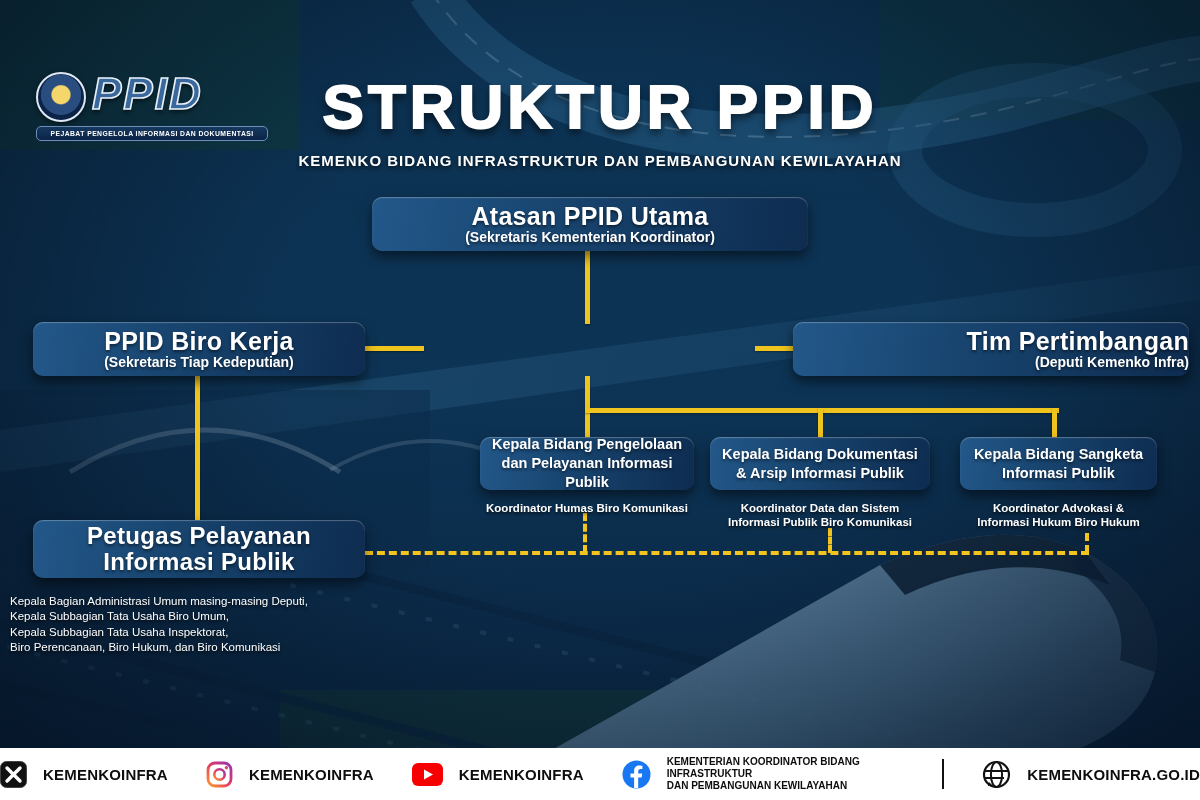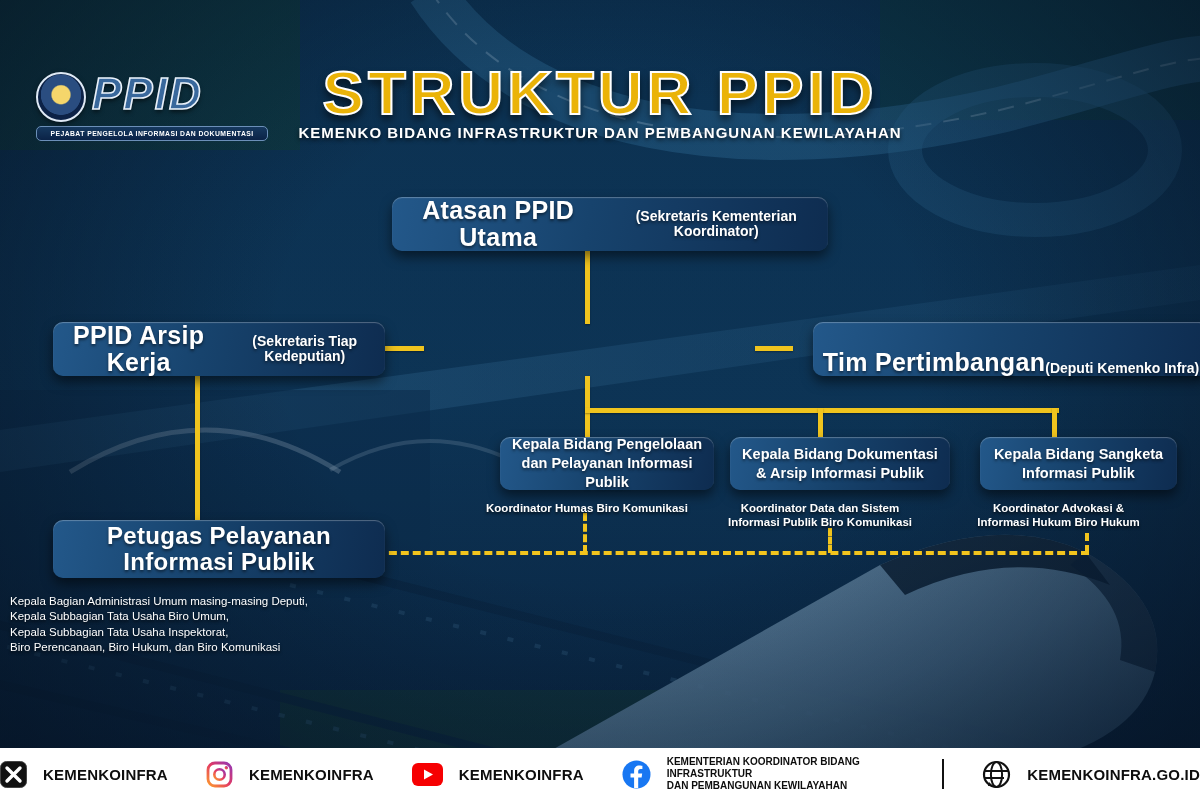--- a/index.html
+++ b/index.html
@@ -29,37 +29,36 @@
     text-shadow:0 3px 4px rgba(0,0,0,.55);
   }
   .logo-banner{
     margin-top:4px;background:linear-gradient(#16395f,#0b2347);
     border:1px solid #6b8fb8;border-radius:5px;
     color:#fff;font-size:6.8px;font-weight:700;letter-spacing:.45px;
     text-align:center;padding:3px 4px;white-space:nowrap;
   }
   .title-block{position:absolute;left:0;right:0;top:62px;text-align:center;}
   .main-title{
-    margin:0;font-size:62px;font-weight:900;letter-spacing:4px;line-height:1;
-    color:#eab308;-webkit-text-stroke:2px #ffffff;
+    margin:14px;font-size:62px;font-weight:900;letter-spacing:4px;line-height:1;
+    color:#ffffff;-webkit-text-stroke:2px #ffffff;
     text-shadow:0 5px 8px rgba(0,0,0,.65);
   }
   .sub-title{
     margin-top:0;color:#ffffff;font-size:15px;font-weight:700;letter-spacing:1px;
     text-shadow:0 2px 4px rgba(0,0,0,.7);
   }
 
   
   .node{
     position:absolute;border-radius:10px;color:#fff;
     background:linear-gradient(100deg,#23588a 0%,#17436d 45%,#0e2c50 100%);
     box-shadow:0 6px 12px rgba(0,0,0,.5), inset 0 1px 1px rgba(255,255,255,.28);
-    display:flex;justify-content:center;align-items:center;
+    display:flex;flex-direction:column;justify-content:center;align-items:center;
     text-align:center;
-    margin-left:20px;
   }
   .t1{font-size:25px;font-weight:800;line-height:1.08;letter-spacing:.3px;
       text-shadow:0 2px 3px rgba(0,0,0,.5);}
   .t2{font-size:14px;font-weight:700;line-height:1.1;text-shadow:0 2px 3px rgba(0,0,0,.5);}
   .t-small{font-size:14.5px;font-weight:800;line-height:1.3;text-shadow:0 2px 3px rgba(0,0,0,.5);}
   .preline{white-space:pre-line;}
 
   .n-atasan{left:372px;top:197px;width:436px;height:54px;}
   .n-unit{left:33px;top:322px;width:332px;height:54px;}
   .n-utama{left:424px;top:322px;width:331px;height:54px;}
@@ -192,21 +191,21 @@
   <div class="dash-v d1"></div>
   <div class="dash-v d2"></div>
   <div class="dash-v d3"></div>
 
   <div class="node n-atasan">
     <div class="t1">Atasan PPID Utama</div>
     <div class="t2">(Sekretaris Kementerian Koordinator)</div>
   </div>
 
   <div class="node n-unit">
-    <div class="t1">PPID Arsip Kerja</div>
+    <div class="t1">PPID Biro Kerja</div>
     <div class="t2">(Sekretaris Tiap Kedeputian)</div>
   </div>
 
 
   <div class="node n-tim">
     <div class="t1">Tim Pertimbangan</div>
     <div class="t2">(Deputi Kemenko Infra)</div>
   </div>
 
   <div class="node n-b1">

